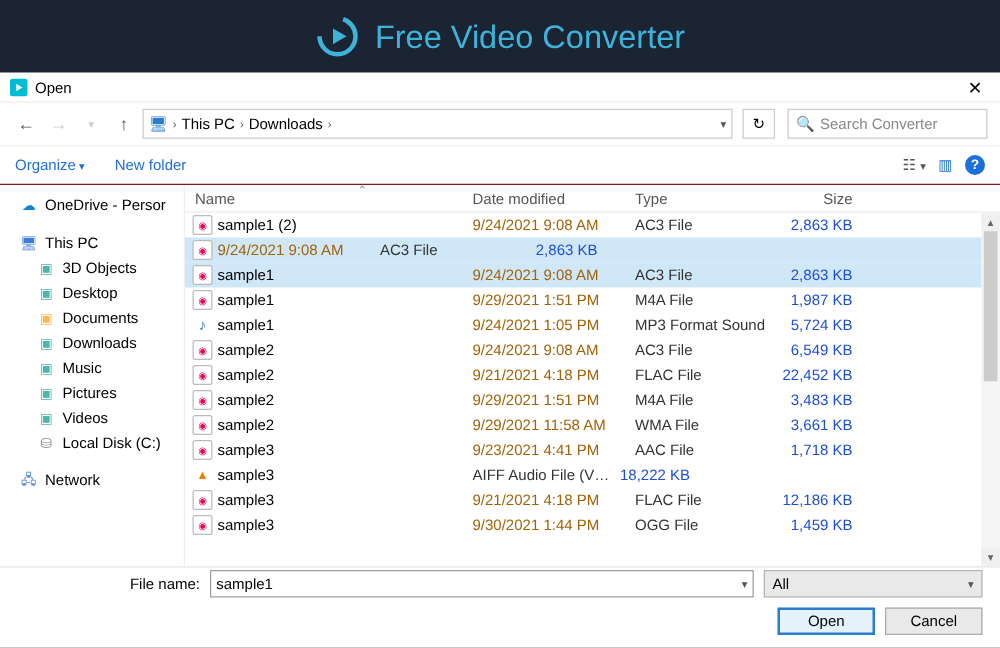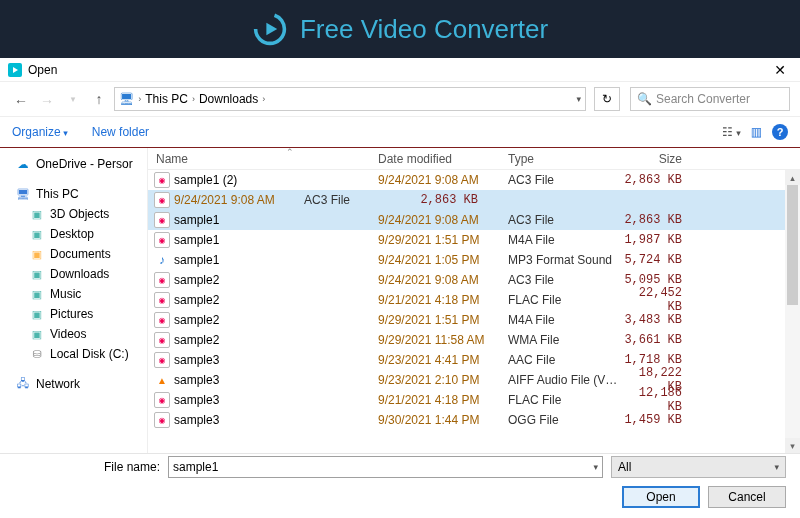--- a/index.html
+++ b/index.html
@@ -48,21 +48,21 @@
 .rows { flex: 1; overflow-y: hidden; }
 .row { display: flex; align-items: center; height: 20px; }
 .row.sel { background: #d0e7f7; }
 .row .fi { width: 16px; height: 16px; margin: 0 4px 0 6px; display: inline-flex; align-items: center; justify-content: center; }
 .row .fi.media { border: 1px solid #bbb; border-radius: 2px; font-size: 8px; color: #e05; background: #fff; }
 .row .fi.note { color: #2b7cd3; font-size: 12px; }
 .row .fi.vlc { color: #f57c00; font-size: 10px; }
 .row .nm { width: 204px; overflow: hidden; text-overflow: ellipsis; white-space: nowrap; }
 .row .dt { width: 130px; color: #a16207; }
 .row .ty { width: 110px; color: #333; overflow: hidden; text-overflow: ellipsis; white-space: nowrap; }
-.row .sz { width: 80px; text-align: right; padding-right: 16px; color: #7f1d1d; font-family: Liberation Mono, monospace; }
+.row .sz { width: 80px; text-align: right; padding-right: 16px; color: #1d4ed8; }
 .scrollbar { position: absolute; right: 0; top: 22px; bottom: 0; width: 15px; background: #f5f5f5; display:flex; flex-direction:column;}
 .scroll-btn { height: 15px; font-size: 9px; color:#666; display:flex;align-items:center;justify-content:center;background:#f0f0f0;}
 .scroll-thumb { margin: 0 2px; background: #ccc; flex: 0 0 120px; }
 .scroll-track { flex:1; }
 .footer { border-top: 1px solid #e5e5e5; padding: 2px 14px 10px 0; display: flex; flex-direction: column; gap: 8px; font-size: 12px; }
 .fn-row { display: flex; align-items: center; gap: 8px; }
 .fn-label { width: 160px; text-align: right; }
 .fn-input { width:435px; height: 22px; border: 1px solid #a0a0a0; padding: 0 4px; font-size: 12px; display:flex;align-items:center;justify-content:space-between;}
 .fn-input .dd { color:#555; font-size:9px; }
 .filter { flex: 1; height: 22px; background: #e9e9e9; border: 1px solid #b5b5b5; display: flex; align-items: center; padding: 0 6px; justify-content: space-between; }
@@ -219,21 +219,21 @@
             <span class="nm">sample1</span>
             <span class="dt">9/24/2021 1:05 PM</span>
             <span class="ty">MP3 Format Sound</span>
             <span class="sz">5,724 KB</span>
           </div>
           <div class="row">
             <span class="fi media">◉</span>
             <span class="nm">sample2</span>
             <span class="dt">9/24/2021 9:08 AM</span>
             <span class="ty">AC3 File</span>
-            <span class="sz">5,095 KB</span>
+            <span class="sz">6,549 KB</span>
           </div>
           <div class="row">
             <span class="fi media">◉</span>
             <span class="nm">sample2</span>
             <span class="dt">9/21/2021 4:18 PM</span>
             <span class="ty">FLAC File</span>
             <span class="sz">22,452 KB</span>
           </div>
           <div class="row">
             <span class="fi media">◉</span>
@@ -252,21 +252,20 @@
           <div class="row">
             <span class="fi media">◉</span>
             <span class="nm">sample3</span>
             <span class="dt">9/23/2021 4:41 PM</span>
             <span class="ty">AAC File</span>
             <span class="sz">1,718 KB</span>
           </div>
           <div class="row">
             <span class="fi vlc">▲</span>
             <span class="nm">sample3</span>
-            <span class="dt">9/23/2021 2:10 PM</span>
             <span class="ty">AIFF Audio File (V…</span>
             <span class="sz">18,222 KB</span>
           </div>
           <div class="row">
             <span class="fi media">◉</span>
             <span class="nm">sample3</span>
             <span class="dt">9/21/2021 4:18 PM</span>
             <span class="ty">FLAC File</span>
             <span class="sz">12,186 KB</span>
           </div>

